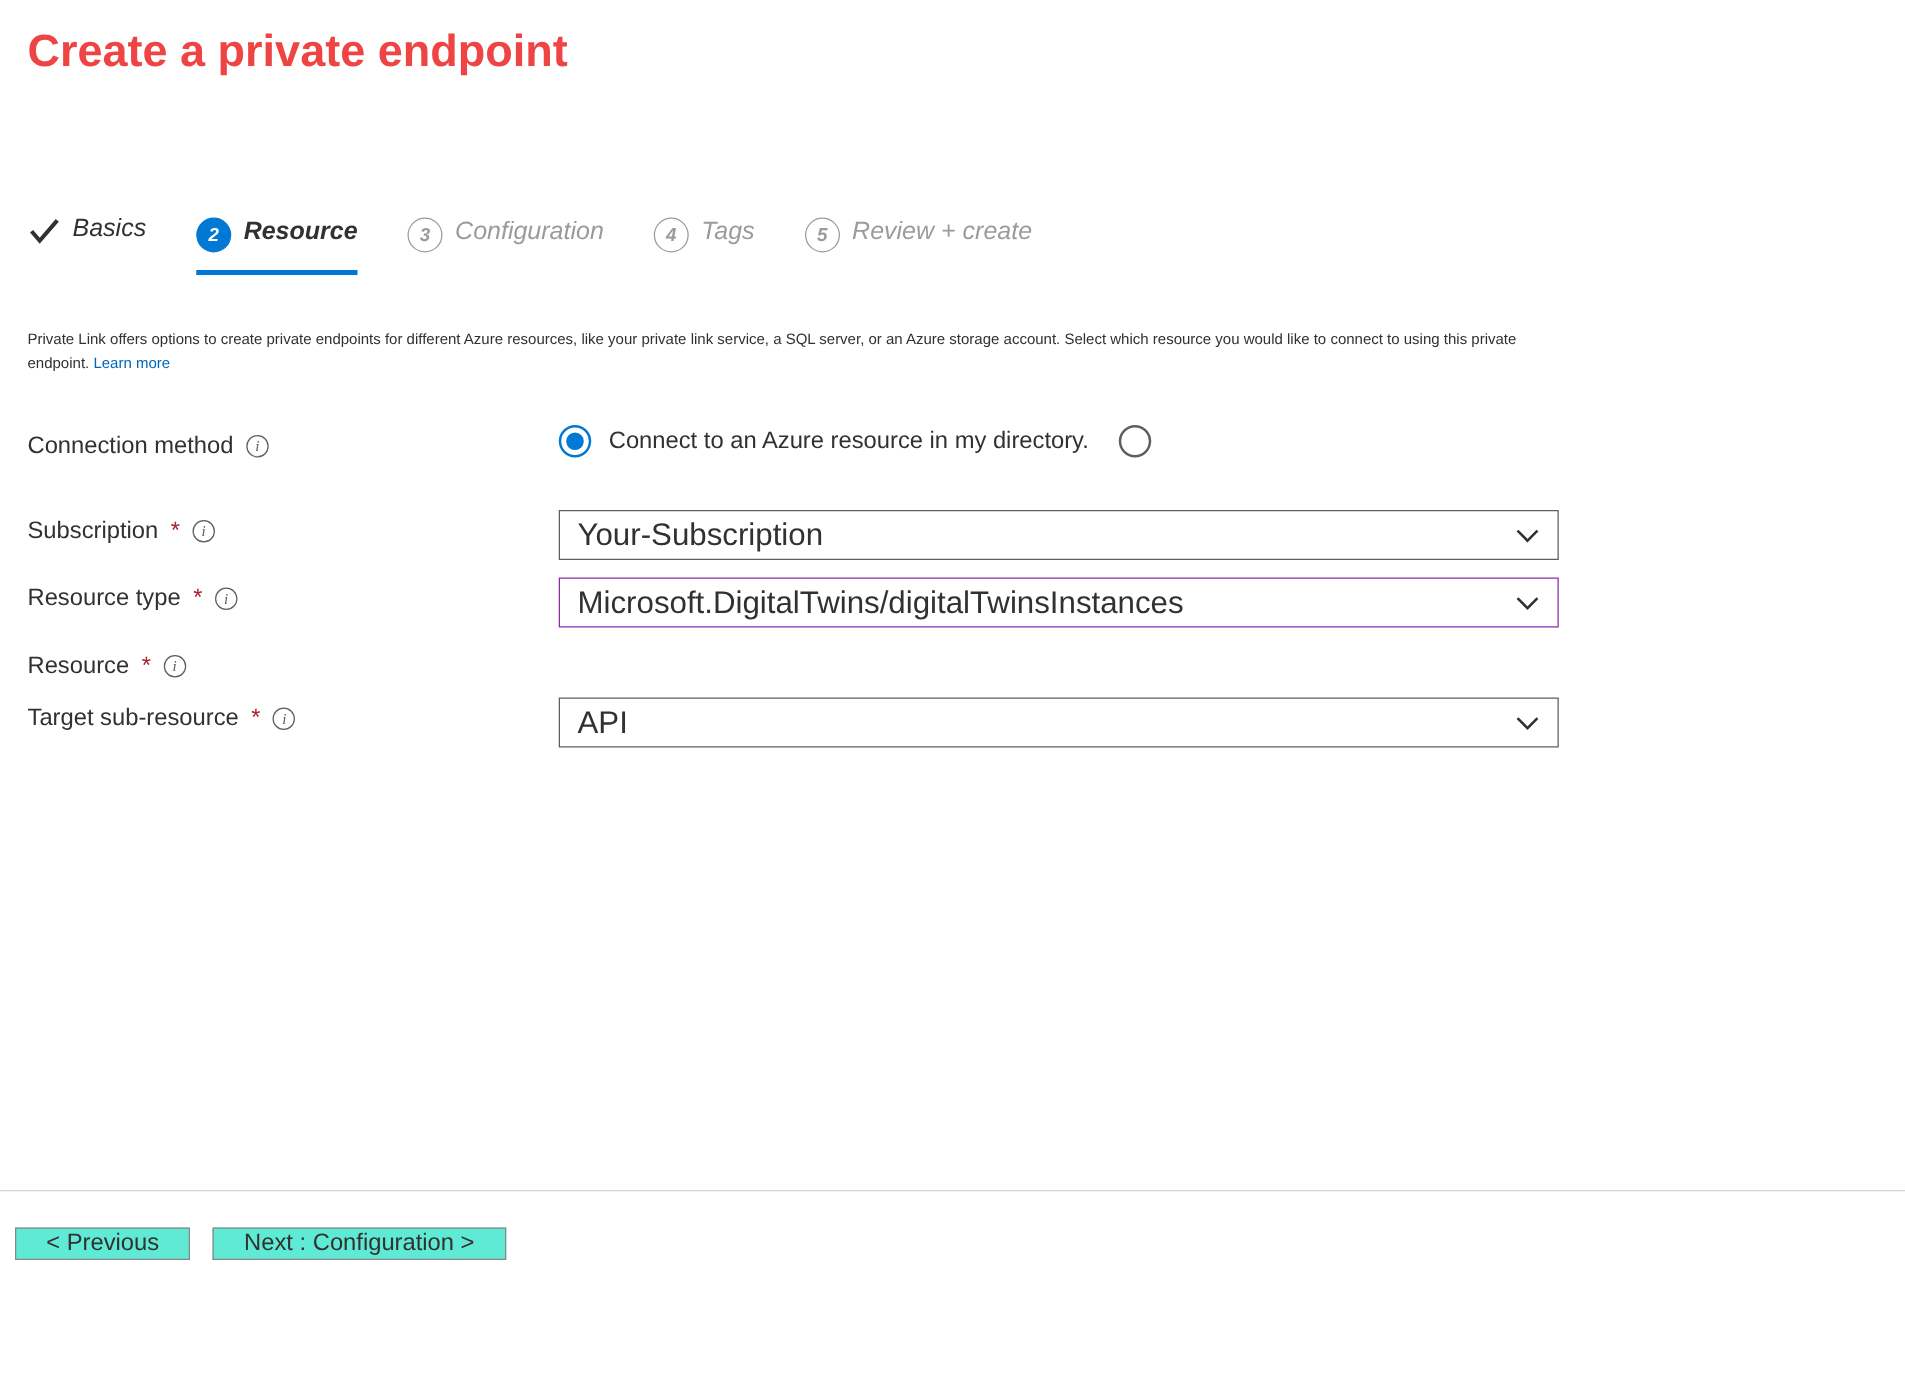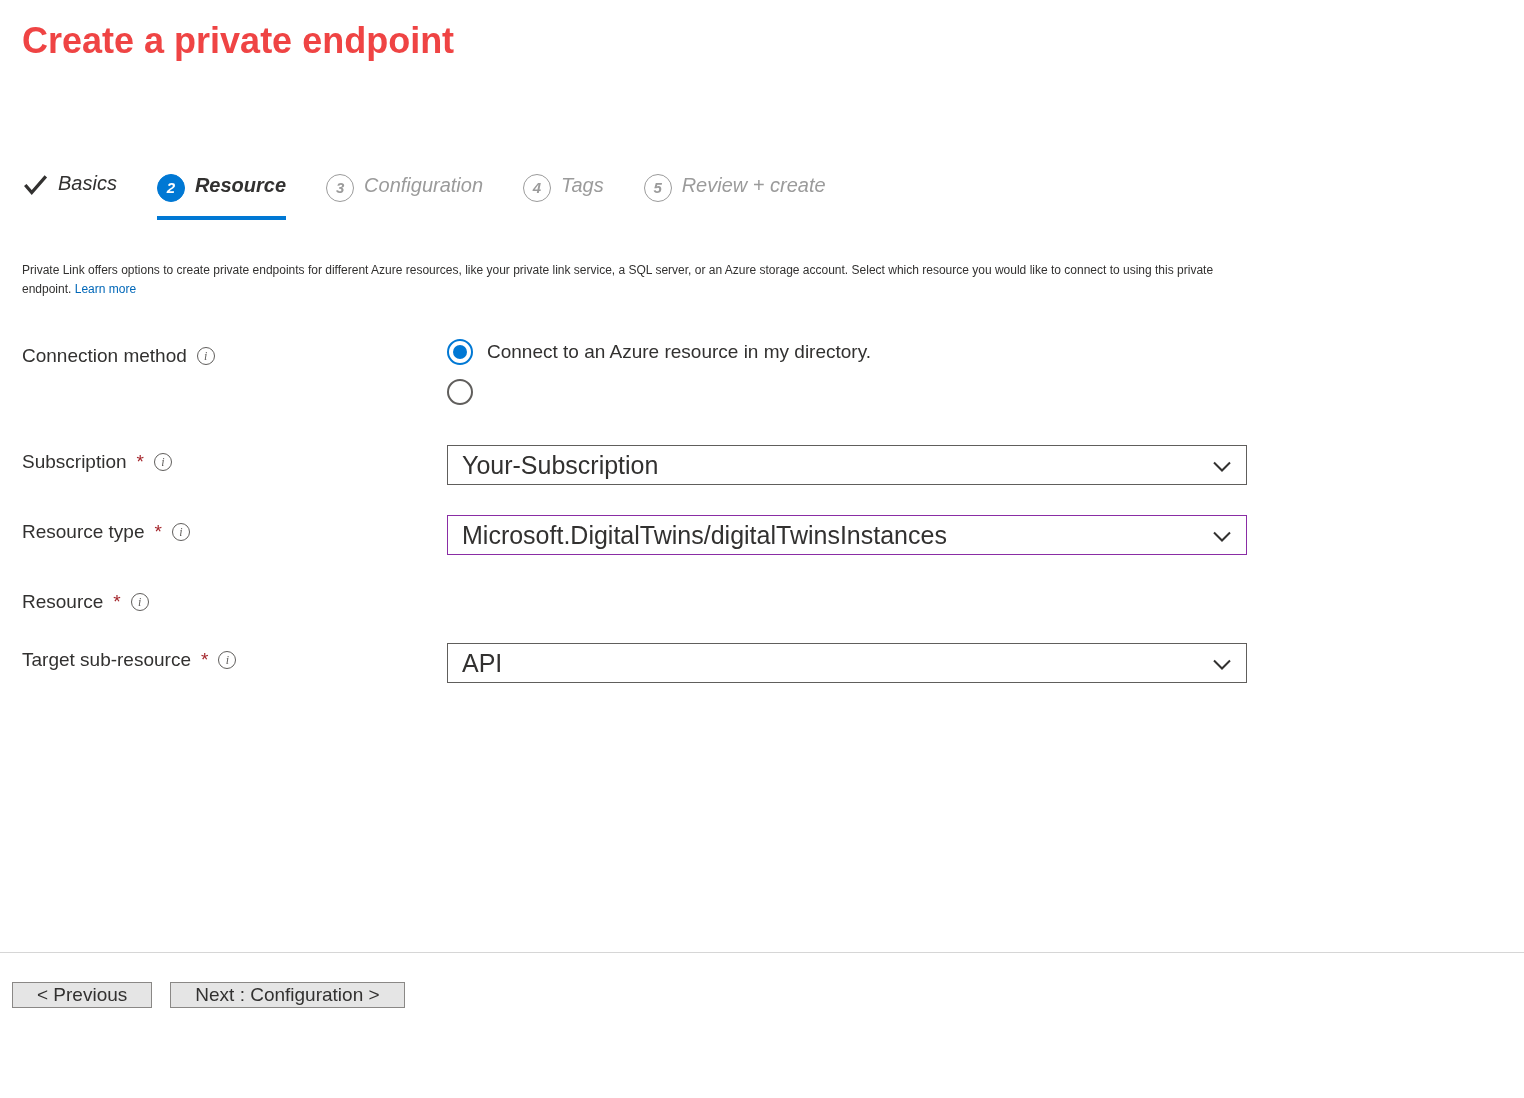--- a/index.html
+++ b/index.html
@@ -70,21 +70,21 @@
     font-size: 12px;
     line-height: 1.6;
     color: #323130;
     margin-bottom: 40px;
     max-width: 1220px;
   }
   .desc a { color: #0067b8; text-decoration: none; }
   .form-row {
     display: flex;
     align-items: flex-start;
-    margin-bottom: 30px;
+    margin-bottom: 14px;
   }
   .form-row.tight { margin-bottom: 10px; }
   .form-label {
     width: 425px;
     flex-shrink: 0;
     display: flex;
     align-items: center;
     gap: 10px;
     font-size: 19px;
     padding-top: 6px;
@@ -98,21 +98,21 @@
     border-radius: 50%;
     display: inline-flex;
     align-items: center;
     justify-content: center;
     font-size: 12px;
     font-style: italic;
     color: #605e5c;
     font-family: serif;
   }
   .form-control { flex: 1; max-width: 800px; }
-  .radio-group { display: flex; flex-direction: column; gap: 14px; }
+  .radio-group { display: flex; flex-direction: row; gap: 24px; }
   .radio-item { display: flex; align-items: center; gap: 14px; font-size: 19px; }
   .radio {
     width: 26px; height: 26px;
     border: 2px solid #605e5c;
     border-radius: 50%;
     display: inline-flex; align-items: center; justify-content: center;
     flex-shrink: 0;
   }
   .radio.selected { border-color: #0078d4; }
   .radio.selected::after {
@@ -148,21 +148,21 @@
     position: absolute;
     left: 12px;
     bottom: 90px;
     display: flex;
     gap: 18px;
   }
   .btn {
     height: 25px;
     padding: 12px 24px;
     border: 1px solid #8a8886;
-    background: #e5e5e5;
+    background: #5eead4;
     font-size: 19px;
     color: #323130;
     display: inline-flex;
     align-items: center;
     justify-content: center;
   }
 </style>
 </head>
 <body>
 

